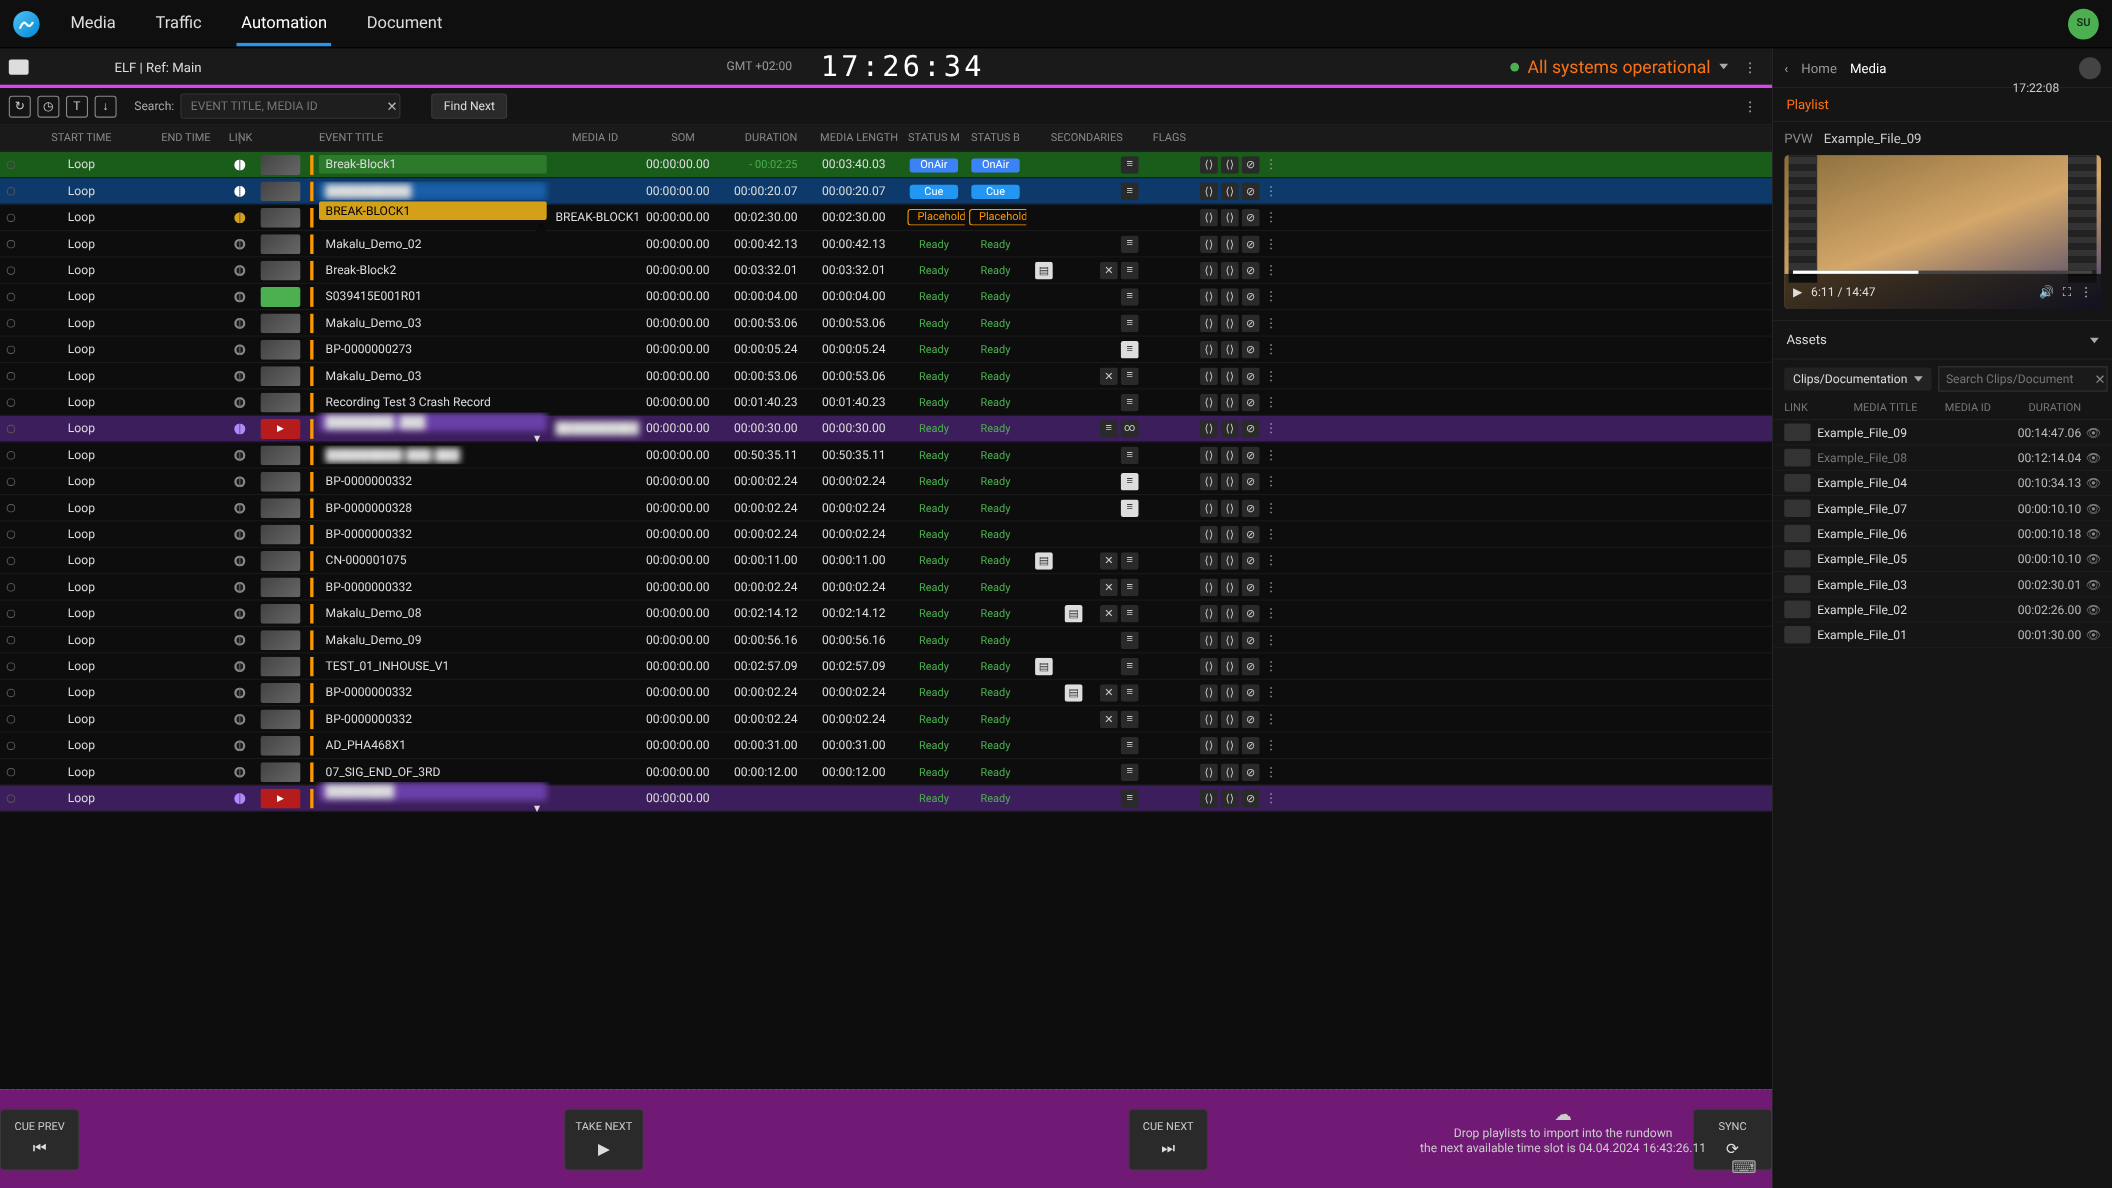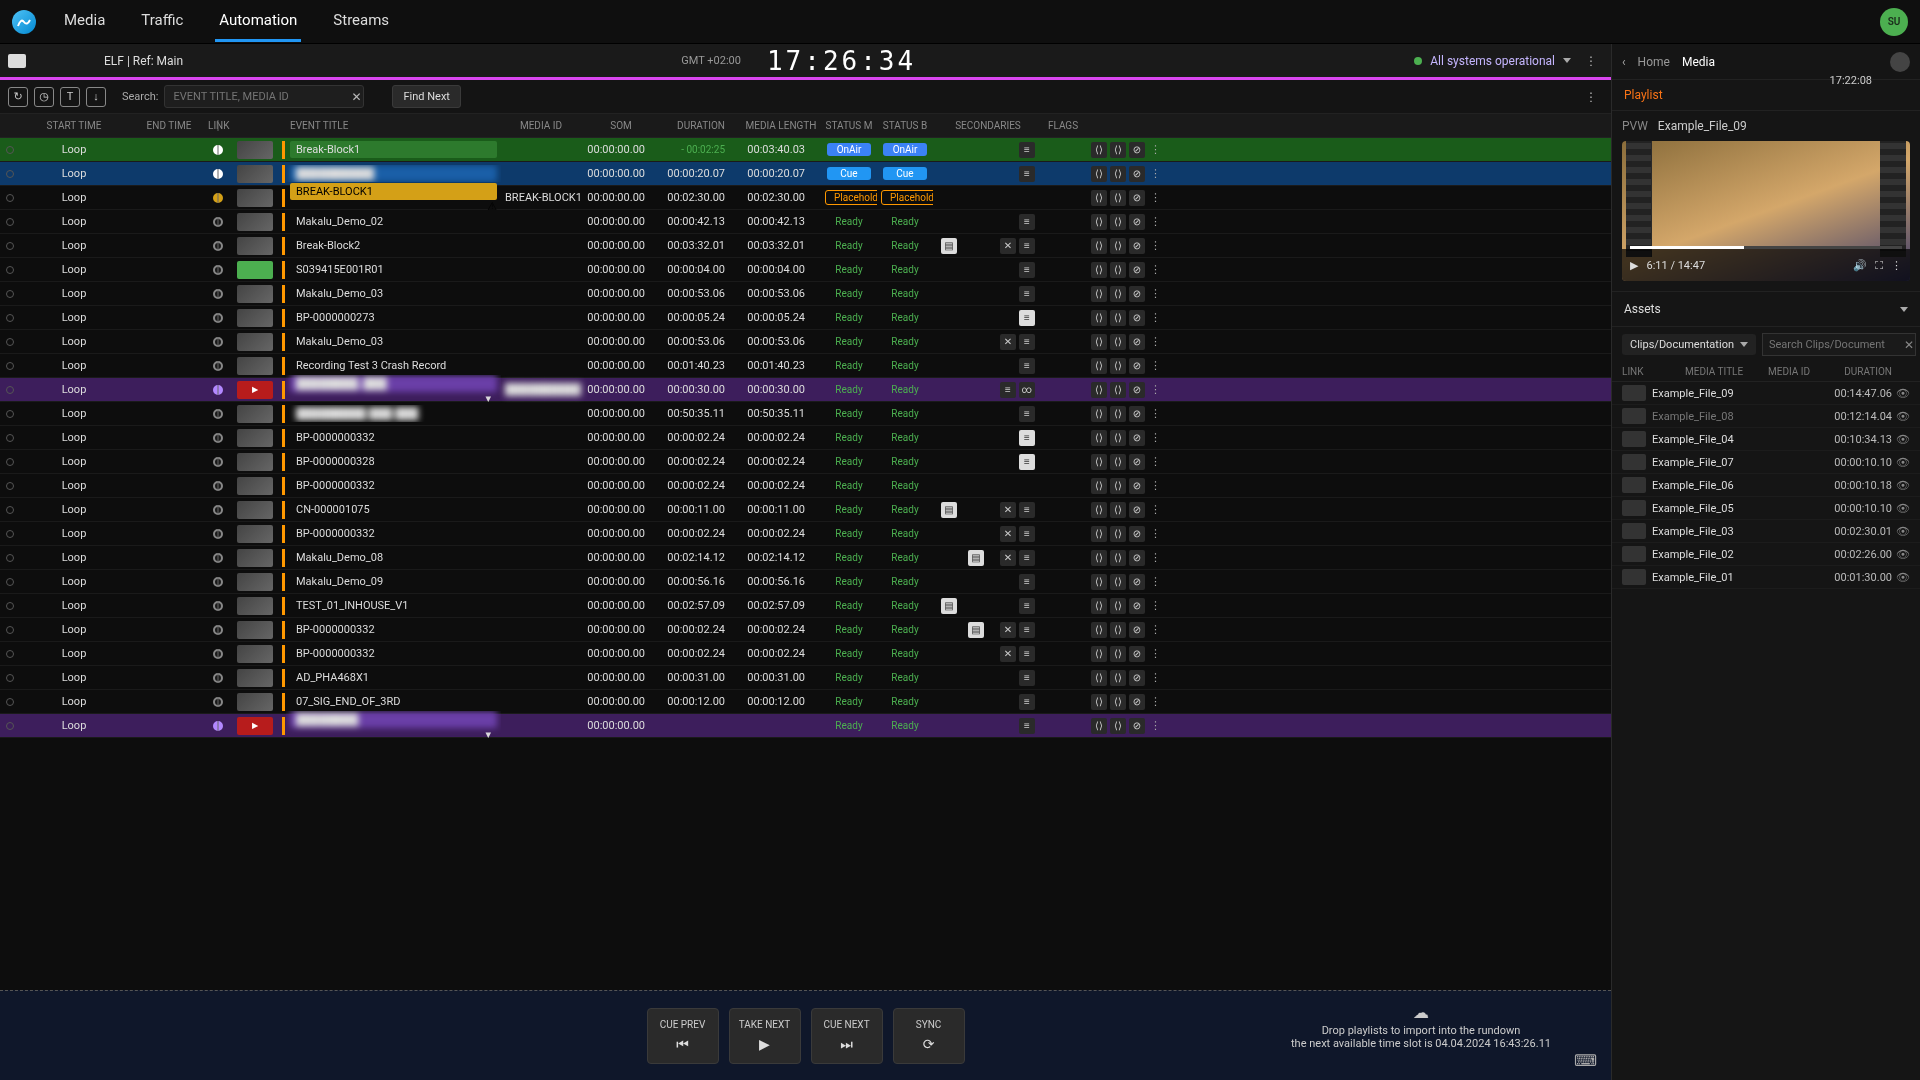--- a/index.html
+++ b/index.html
@@ -15,21 +15,21 @@
 
 .left { flex:1; display:flex; flex-direction:column; border-right:1px solid #2a2a2a; }
 .ctxbar { height:36px; display:flex; align-items:center; padding:0 8px; background:#1a1a1a; border-bottom:3px solid #d946ef; gap:8px; }
 .ctx-sq { width:18px; height:14px; background:#ddd; border-radius:2px; }
 .ctx-title { flex:0 0 auto; font-size:12px; color:#ddd; margin-left:70px; }
 .ctx-spacer { flex:1; }
 .ctx-gmt { font-size:11px; color:#999; margin-right:18px; }
 .ctx-clock { font-family:'Segment7','DSEG7 Classic', monospace; font-size:26px; letter-spacing:3px; color:#fff; font-weight:300; }
 .ctx-status { display:flex; align-items:center; gap:8px; margin-left:auto; }
 .status-dot { width:8px; height:8px; border-radius:50%; background:#4caf50; }
-.status-text { color:#c4b5fd; font-size:12px; }
+.status-text { color:#f97316; font-size:16px; }
 .chevdown { width:0;height:0;border-left:4px solid transparent;border-right:4px solid transparent;border-top:5px solid #aaa; }
 .icon-btn { width:24px; height:24px; display:flex; align-items:center; justify-content:center; color:#bbb; cursor:pointer; border-radius:3px; }
 
 .toolbar { height:34px; display:flex; align-items:center; padding:0 8px; gap:6px; background:#141414; border-bottom:1px solid #222; }
 .tool-square { width:20px; height:20px; border:1px solid #888; border-radius:3px; display:flex; align-items:center; justify-content:center; font-size:11px; color:#ccc; cursor:pointer; }
 .search-label { font-size:11px; color:#aaa; margin-left:10px; }
 .search-input { background:#1e1e1e; border:1px solid #333; color:#aaa; font-size:11px; padding:4px 8px; width:200px; border-radius:3px; }
 .btn-small { background:#2a2a2a; border:1px solid #3a3a3a; border-radius:3px; padding:4px 10px; font-size:11px; color:#ddd; cursor:pointer; }
 .toolbar-end { margin-left:auto; }
 
@@ -68,21 +68,21 @@
 .pill-cue{ background:#2196f3; color:#fff;}
 .pill-placeholder{ background:transparent; color:#ff9800; border:1px solid #ff9800;}
 .pill-ready{ background:transparent; color:#4caf50;}
 .countdown{ color:#4caf50; font-size:10px; text-align:right; }
 .sec-icons{ display:flex; gap:3px; justify-content:flex-end; padding-right:4px;}
 .mini-icon{ width:16px; height:16px; background:#2a2a2a; border-radius:2px; display:flex; align-items:center; justify-content:center; font-size:10px; color:#ccc;}
 .mini-icon.light{ background:#ddd; color:#333;}
 .end-icons{ display:flex; gap:3px; justify-content:flex-end; align-items:center; padding-right:4px;}
 .more-v{ color:#aaa; cursor:pointer; padding:0 2px;}
 
-.footer { height:90px; border-top:1px dashed #555; position:relative; display:flex; align-items:center; justify-content:center; gap:10px; background:#0f172a;}
+.footer { height:90px; border-top:1px dashed #555; position:relative; display:flex; align-items:center; justify-content:space-between; gap:10px; background:#701a75;}
 .drop-hint{ position:absolute; right:60px; top:12px; text-align:center; font-size:11px; color:#ccc;}
 .drop-hint .cloud{ font-size:16px; display:block; margin-bottom:2px; color:#ccc;}
 .ctrl-btn{ width:72px; height:56px; background:#2a2a2a; border:1px solid #3a3a3a; border-radius:4px; display:flex; flex-direction:column; align-items:center; justify-content:center; gap:6px; cursor:pointer;}
 .ctrl-btn .lbl{ font-size:10px; color:#ccc;}
 .ctrl-btn .icn{ font-size:14px; color:#ddd;}
 .keeb-icon{ position:absolute; right:14px; bottom:10px; color:#aaa; font-size:16px;}
 
 .right { width:308px; background:#151515; display:flex; flex-direction:column;}
 .rtop{ height:36px; display:flex; align-items:center; padding:0 10px; gap:12px; border-bottom:1px solid #222;}
 .rtop .back{ cursor:pointer; color:#aaa;}
@@ -122,21 +122,21 @@
 <div class="topbar">
   <div class="logo">
     <svg width="16" height="16" viewBox="0 0 16 16">
         <path d="M2 12 Q5 4 8 8 Q11 12 14 6" stroke="#fff" stroke-width="2" fill="none"></path>
       </svg>
   </div>
   <div class="topnav" id="topnav">
       <div class="topnav-item">Media</div>
       <div class="topnav-item">Traffic</div>
       <div class="topnav-item active">Automation</div>
-      <div class="topnav-item">Streams</div>
+      <div class="topnav-item">Document</div>
     </div>
   <div class="avatar">SU</div>
 </div>
 
 <div class="main">
   <div class="left">
     <div class="ctxbar">
       <div class="ctx-sq"></div>
       <div class="ctx-title">ELF | Ref: Main</div>
       <div class="ctx-spacer"></div>

